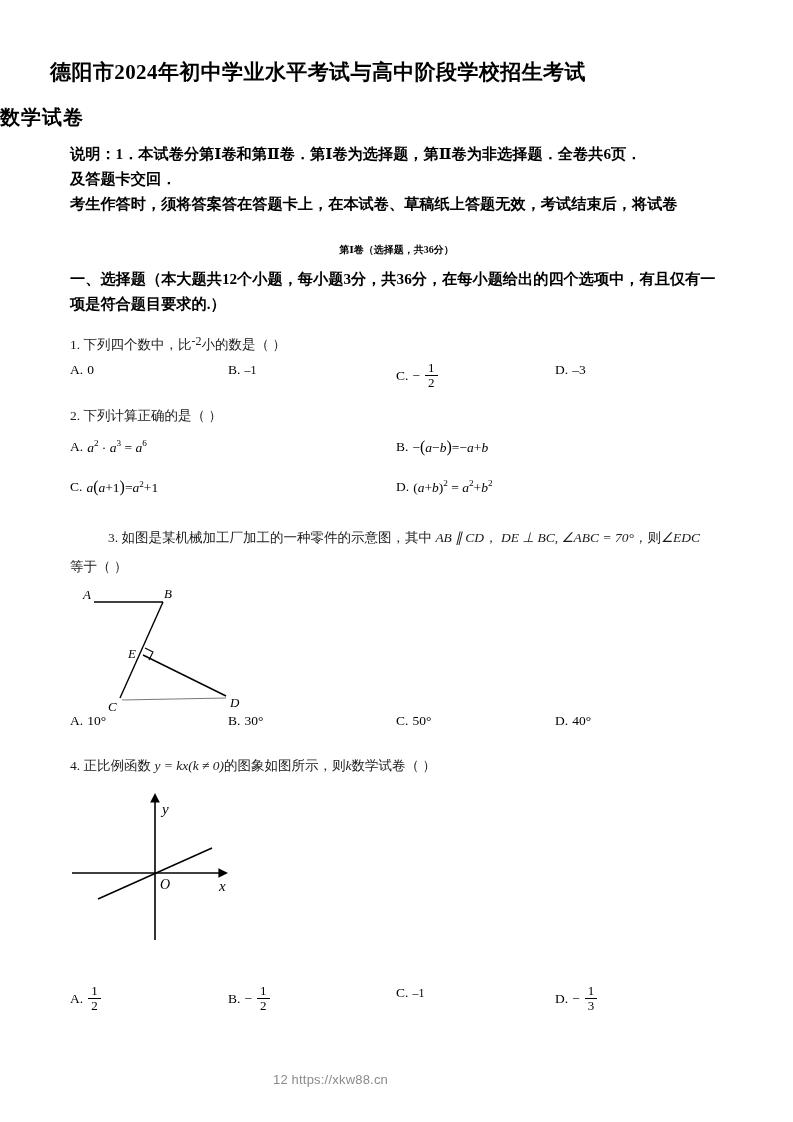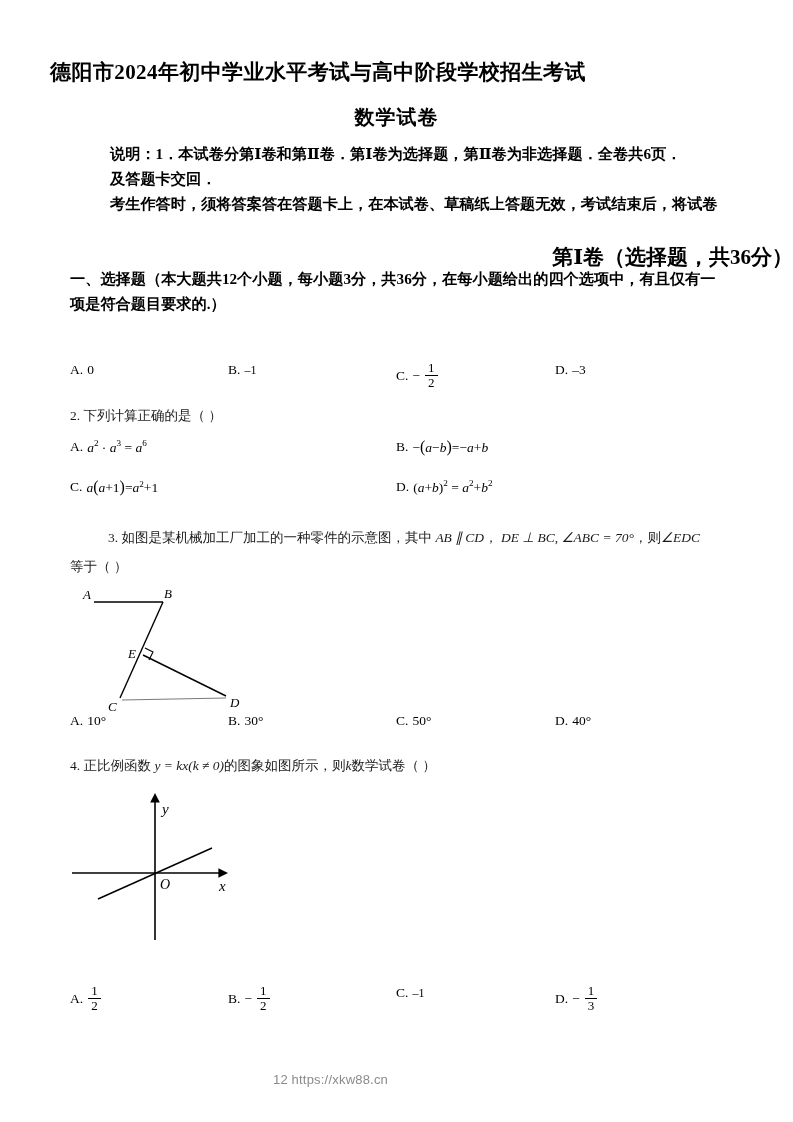--- a/index.html
+++ b/index.html
@@ -29,44 +29,43 @@
     width: 636px;
     text-align: center;
     font-size: 21px;
     font-weight: bold;
     letter-spacing: 0.4px;
   }
   .title-sub {
     position: absolute;
     left: 0; top: 104px;
     width: 793px;
-    text-align: center;
+    text-align: left;
     font-size: 20px;
     font-weight: bold;
     letter-spacing: 1px;
   }
 
   
   .instructions {
     position: absolute;
     left: 70px; top: 141px;
     width: 655px;
     font-size: 15.2px;
     font-weight: bold;
     line-height: 25px;
-    margin-left: 40px;
   }
   .instructions p { margin: 0; }
 
   .part-header {
     position: absolute;
     left: 0; top: 243px;
     width: 793px;
-    text-align: right;
-    font-size: 21px;
+    text-align: center;
+    font-size: 10px;
     font-weight: bold;
   }
   .section-header {
     position: absolute;
     left: 70px; top: 266px;
     width: 658px;
     font-size: 15.2px;
     font-weight: bold;
     line-height: 25px;
   }
@@ -143,20 +142,24 @@
 
   <div class="instructions">
     <p>说明：1．本试卷分第Ⅰ卷和第Ⅱ卷．第Ⅰ卷为选择题，第Ⅱ卷为非选择题．全卷共6页．</p>
     <p>及答题卡交回．</p>
     <p>考生作答时，须将答案答在答题卡上，在本试卷、草稿纸上答题无效，考试结束后，将试卷</p>
   </div>
 
   <div class="part-header">第Ⅰ卷（选择题，共36分）</div>
   <div class="section-header">一、选择题（本大题共12个小题，每小题3分，共36分，在每小题给出的四个选项中，有且仅有一项是符合题目要求的.）</div>
 
+  <div class="qstem" style="left:70px; top:330px; width:660px;">
+    <span>1.</span>
+    <span>下列四个数中，比</span><span class="mn" style="font-size:12px;vertical-align:4px;">-2</span><span>小的数是（     ）</span>
+  </div>
 
   <div class="opts" style="left:70px; top:362px;">
     <div class="opt opt-a">
       <span class="opt-lbl">A.</span>
       <span class="mn">0</span>
     </div>
     <div class="opt opt-b">
       <span class="opt-lbl">B.</span>
       <span class="mn" style="font-size:12px;">–1</span>
     </div>

